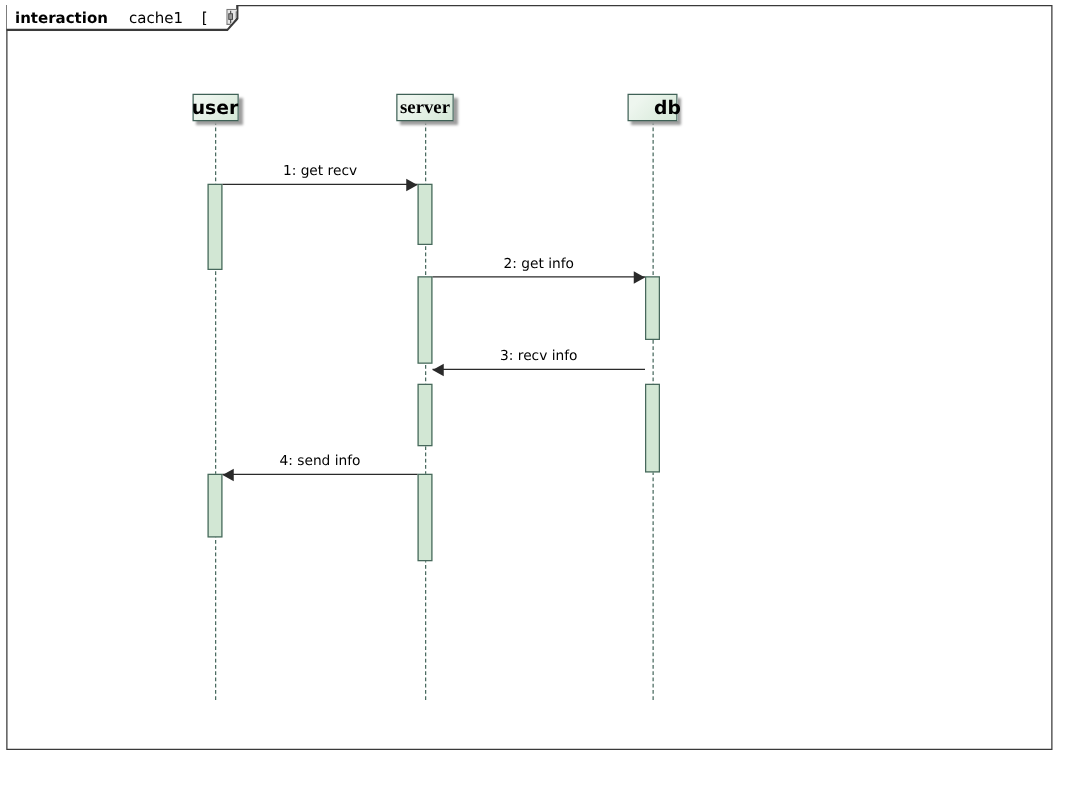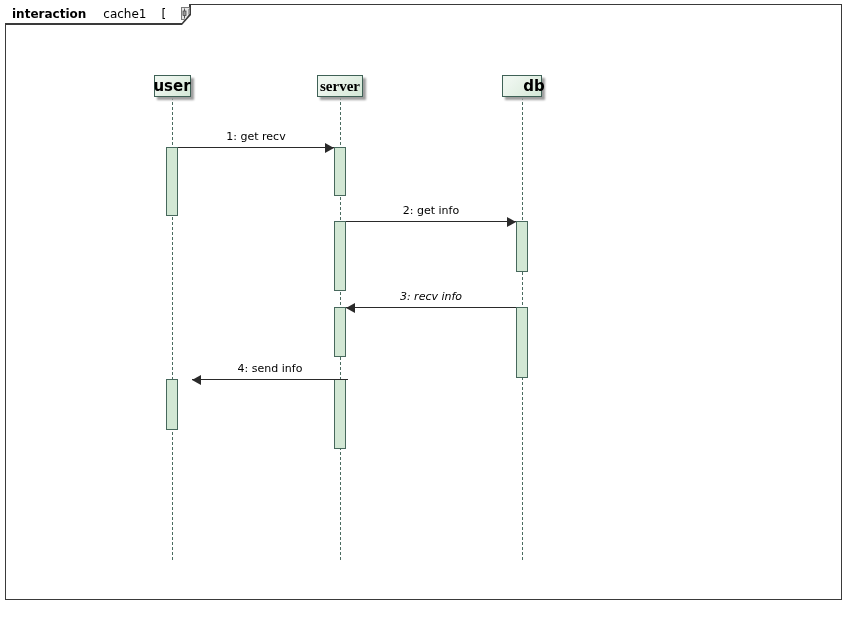--- a/index.html
+++ b/index.html
@@ -91,23 +91,23 @@
     <div class="message" style="left: 178px; top: 130px; width: 156px; height: 22px;">
       <div class="message-label">1: get recv</div>
       <div class="message-line"></div>
       <div class="message-arrow right"></div>
     </div>
     <div class="message" style="left: 346px; top: 204px; width: 170px; height: 22px;">
       <div class="message-label">2: get info</div>
       <div class="message-line"></div>
       <div class="message-arrow right"></div>
     </div>
-    <div class="message" style="left: 346px; top: 290px; width: 170px; height: 22px; font-style: italic;">
+    <div class="message" style="left: 346px; top: 278px; width: 170px; height: 22px;">
       <div class="message-label">3: recv info</div>
       <div class="message-line"></div>
       <div class="message-arrow left"></div>
     </div>
-    <div class="message" style="left: 192px; top: 362px; width: 156px; height: 22px; text-decoration: underline;">
+    <div class="message" style="left: 178px; top: 362px; width: 156px; height: 22px; text-decoration: underline;">
       <div class="message-label">4: send info</div>
       <div class="message-line"></div>
       <div class="message-arrow left"></div>
     </div>
   </div>
 
 </body></html>

